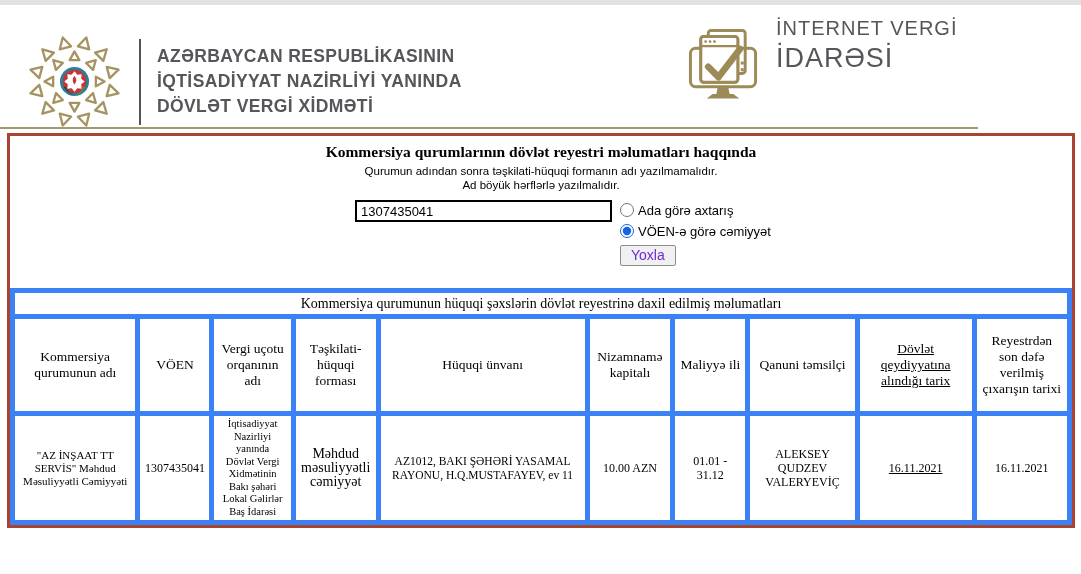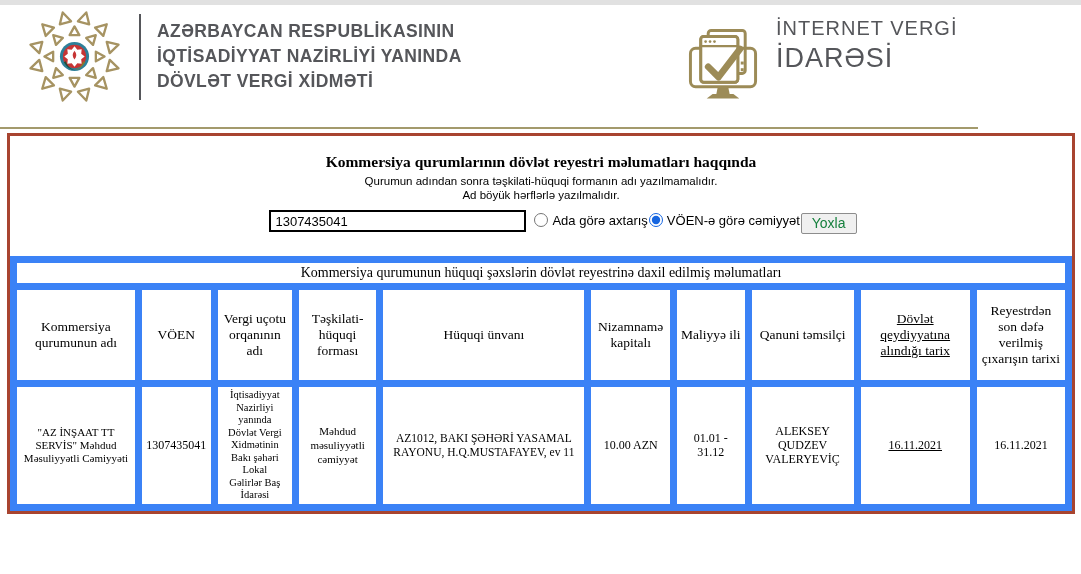--- a/index.html
+++ b/index.html
@@ -7,21 +7,21 @@
   body {
     width: 1081px; height: 574px;
     font-family: "Liberation Sans", sans-serif;
     position: relative;
     overflow: hidden;
   }
   .top-strip { height: 5px; background: #e1e1e1; width: 100%; }
 
   
   .header { position: relative; height: 122px; background: #fff; }
-  .logo-left { position: absolute; left: 26px; top: 3px; display: flex; align-items: center; }
+  .logo-left { position: absolute; left: 26px; top: 28px; display: flex; align-items: center; }
   .emblem { width: 97px; height: 97px; flex: 0 0 auto; }
   .logo-divider { width: 2px; height: 86px; background: #55565a; margin: 0 16px 0 16px; }
   .agency-name { color: #55565a; font-weight: bold; font-size: 17.5px; line-height: 25px; letter-spacing: 0.4px; }
   .logo-right { position: absolute; left: 686px; top: 12px; display: flex; align-items: flex-start; }
   .monitor-icon { width: 74px; height: 98px; flex: 0 0 auto; }
   .itvi-text { margin-left: 16px; color: #55565a; }
   .itvi-line1 { font-size: 20px; letter-spacing: 1px; font-weight: normal; }
   .itvi-line2 { font-size: 27px; letter-spacing: 1px; font-weight: normal; margin-top: 3px; }
   .header-rule { height: 2px; background: #a39a6c; width: 978px; }
 
@@ -30,81 +30,81 @@
     margin: 4px 6px 0 7px;
     border: 3px solid #a84430;
     width: 1068px;
     background: #fff;
   }
   .page-title {
     text-align: center;
     font-family: "Liberation Serif", serif;
     font-weight: bold;
     font-size: 15.5px;
-    margin-top: 17px;
+    margin-top: 7px;
   }
   .notes { text-align: center; font-size: 11.5px; line-height: 14px; margin-top: 3px; color: #000; }
 
   .search-form {
     width: fit-content;
     margin: 8px auto 0 auto;
     display: flex;
     align-items: flex-start;
     gap: 8px;
     transform: translateX(22px);
   }
   .search-input {
     width: 257px; height: 22px;
     border: 2px solid #000;
     font-size: 13px;
     padding: 1px 4px;
     font-family: "Liberation Sans", sans-serif;
     outline: none;
   }
-  .search-controls { display: flex; flex-direction: row; gap: 1px; }
+  .search-controls { display: flex; flex-direction: column; gap: 1px; }
   .radio-row { display: flex; align-items: center; font-size: 13px; height: 20px; }
   .radio-row input { margin-right: 4px; accent-color: #1565e0; width: 14px; height: 14px; }
   .check-button {
     margin-top: 3px;
     width: fit-content;
     font-size: 14px;
     padding: 1px 10px 2px 10px;
     background: #f0f0f0;
     border: 1px solid #8d8d8d;
     border-radius: 2px;
     font-family: "Liberation Sans", sans-serif;
-    color: #15803d;
+    color: #6d28d9;
   }
 
   
   table.registry {
     width: 100%;
     border-collapse: collapse;
     margin-top: 22px;
     font-family: "Liberation Serif", serif;
     color: #000;
     border: 2px solid #000;
   }
   table.registry td, table.registry th {
-    border: 7px solid #3b82f6;
+    border: 5px solid #3b82f6;
     text-align: center;
     vertical-align: middle;
     font-weight: normal;
     padding: 2px 4px;
   }
   .caption-row td { height: 26px; font-size: 14px; }
   .head-row th { height: 97px; font-size: 13.5px; line-height: 16px; }
   .data-row td { height: 107px; font-size: 12px; line-height: 14px; }
   .c0 { width: 11.7%; } .c1 { width: 6.7%; margin-top: 28px; } .c2 { width: 7.6%; }
   .c3 { width: 7.9%; } .c4 { width: 19.5%; } .c5 { width: 8.0%; font-family: Liberation Serif, serif; }
   .c6 { width: 7.0%; } .c7 { width: 10.2%; } .c8 { width: 10.9%; text-decoration: underline; }
   .c9 { width: 8.9%; }
   .data-row td.c0 { font-size: 11px; line-height: 13px; }
   .data-row td.c2 { font-size: 10.5px; line-height: 12.5px; padding: 2px 8px; }
-  .data-row td.c3 { font-size: 11px; }
+  .data-row td.c3 { font-size: 14px; }
   .data-row td.c4 { font-size: 11.5px; padding: 2px 10px; }
 </style>
 </head>
 <body>
 
 <div class="top-strip"></div>
 
 <div class="header">
   <div class="logo-left">
     <svg class="emblem" viewBox="0 0 100 100">

